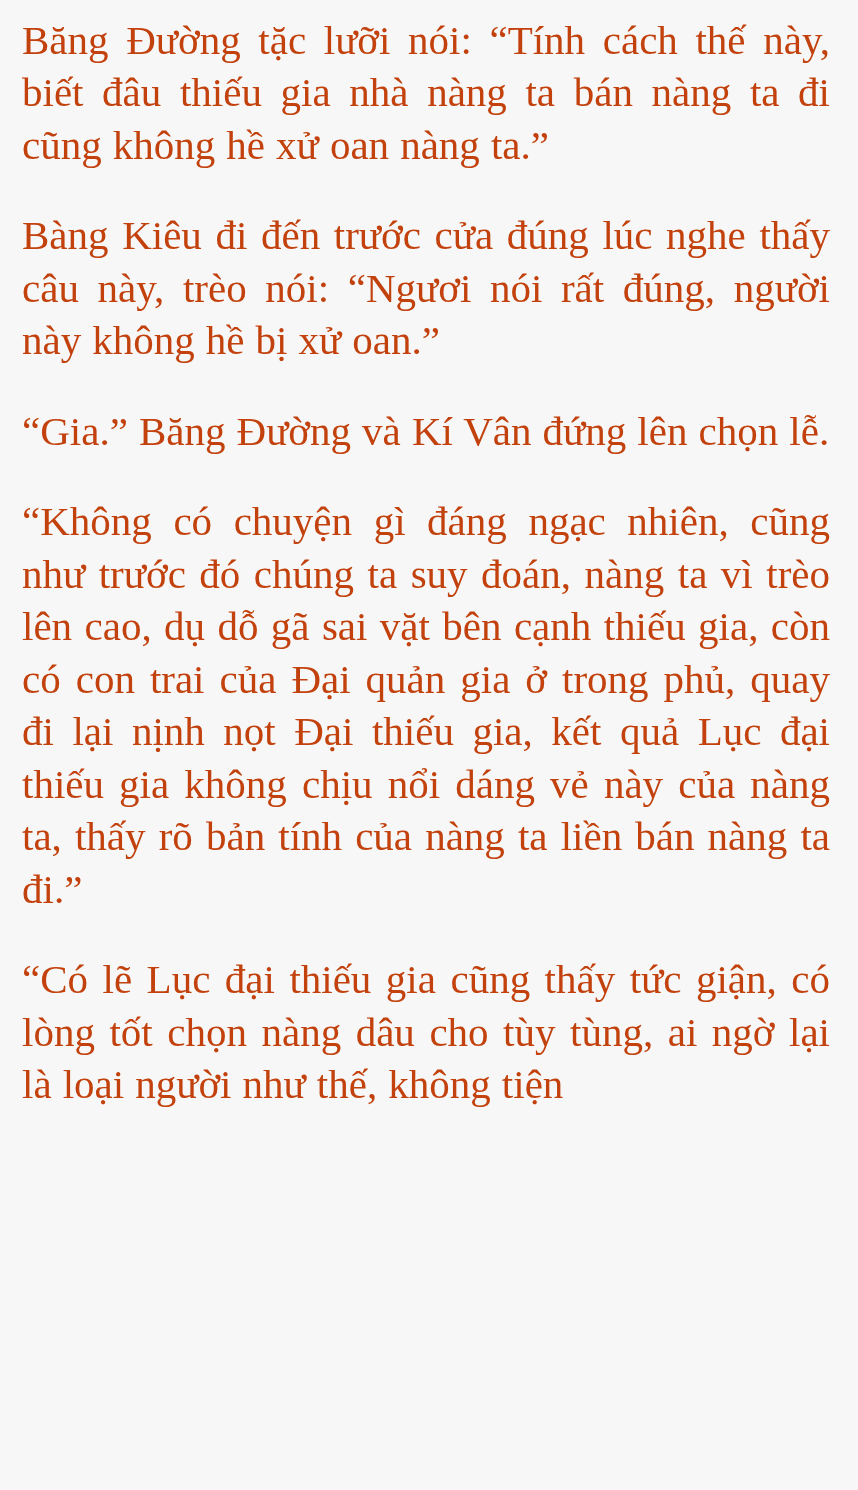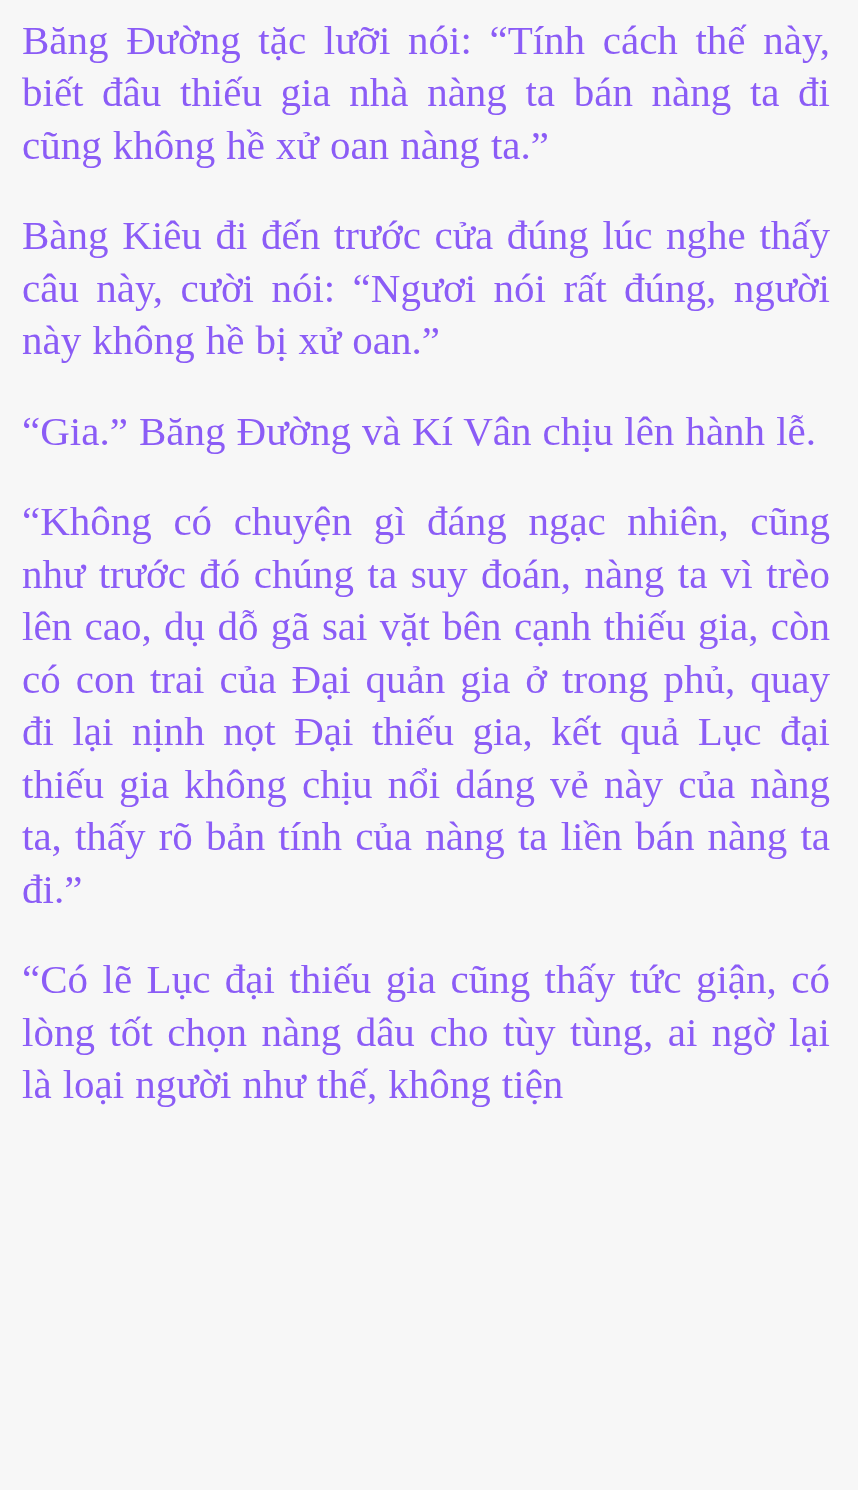--- a/index.html
+++ b/index.html
@@ -21,28 +21,28 @@
     background: #f7f7f7;
   }
   .para {
     margin: 0 0 38px 0;
     font-size: 41px;
     line-height: 1.28;
     text-align: justify;
     text-justify: inter-word;
     letter-spacing: 0px;
     word-spacing: 0.02em;
-    color: #8b5cf6;
+    color: #c2410c;
   }
   .para:last-child {
     margin-bottom: 0;
   }
 </style>
 </head>
 <body>
 
 <div class="reader">
   <p class="para">Băng Đường tặc lưỡi nói: “Tính cách thế này, biết đâu thiếu gia nhà nàng ta bán nàng ta đi cũng không hề xử oan nàng ta.”</p>
-  <p class="para">Bàng Kiêu đi đến trước cửa đúng lúc nghe thấy câu này, cười nói: “Ngươi nói rất đúng, người này không hề bị xử oan.”</p>
-  <p class="para">“Gia.” Băng Đường và Kí Vân chịu lên hành lễ.</p>
+  <p class="para">Bàng Kiêu đi đến trước cửa đúng lúc nghe thấy câu này, trèo nói: “Ngươi nói rất đúng, người này không hề bị xử oan.”</p>
+  <p class="para">“Gia.” Băng Đường và Kí Vân đứng lên chọn lễ.</p>
   <p class="para">“Không có chuyện gì đáng ngạc nhiên, cũng như trước đó chúng ta suy đoán, nàng ta vì trèo lên cao, dụ dỗ gã sai vặt bên cạnh thiếu gia, còn có con trai của Đại quản gia ở trong phủ, quay đi lại nịnh nọt Đại thiếu gia, kết quả Lục đại thiếu gia không chịu nổi dáng vẻ này của nàng ta, thấy rõ bản tính của nàng ta liền bán nàng ta đi.”</p>
   <p class="para">“Có lẽ Lục đại thiếu gia cũng thấy tức giận, có lòng tốt chọn nàng dâu cho tùy tùng, ai ngờ lại là loại người như thế, không tiện</p>
 </div>
 
 </body></html>

